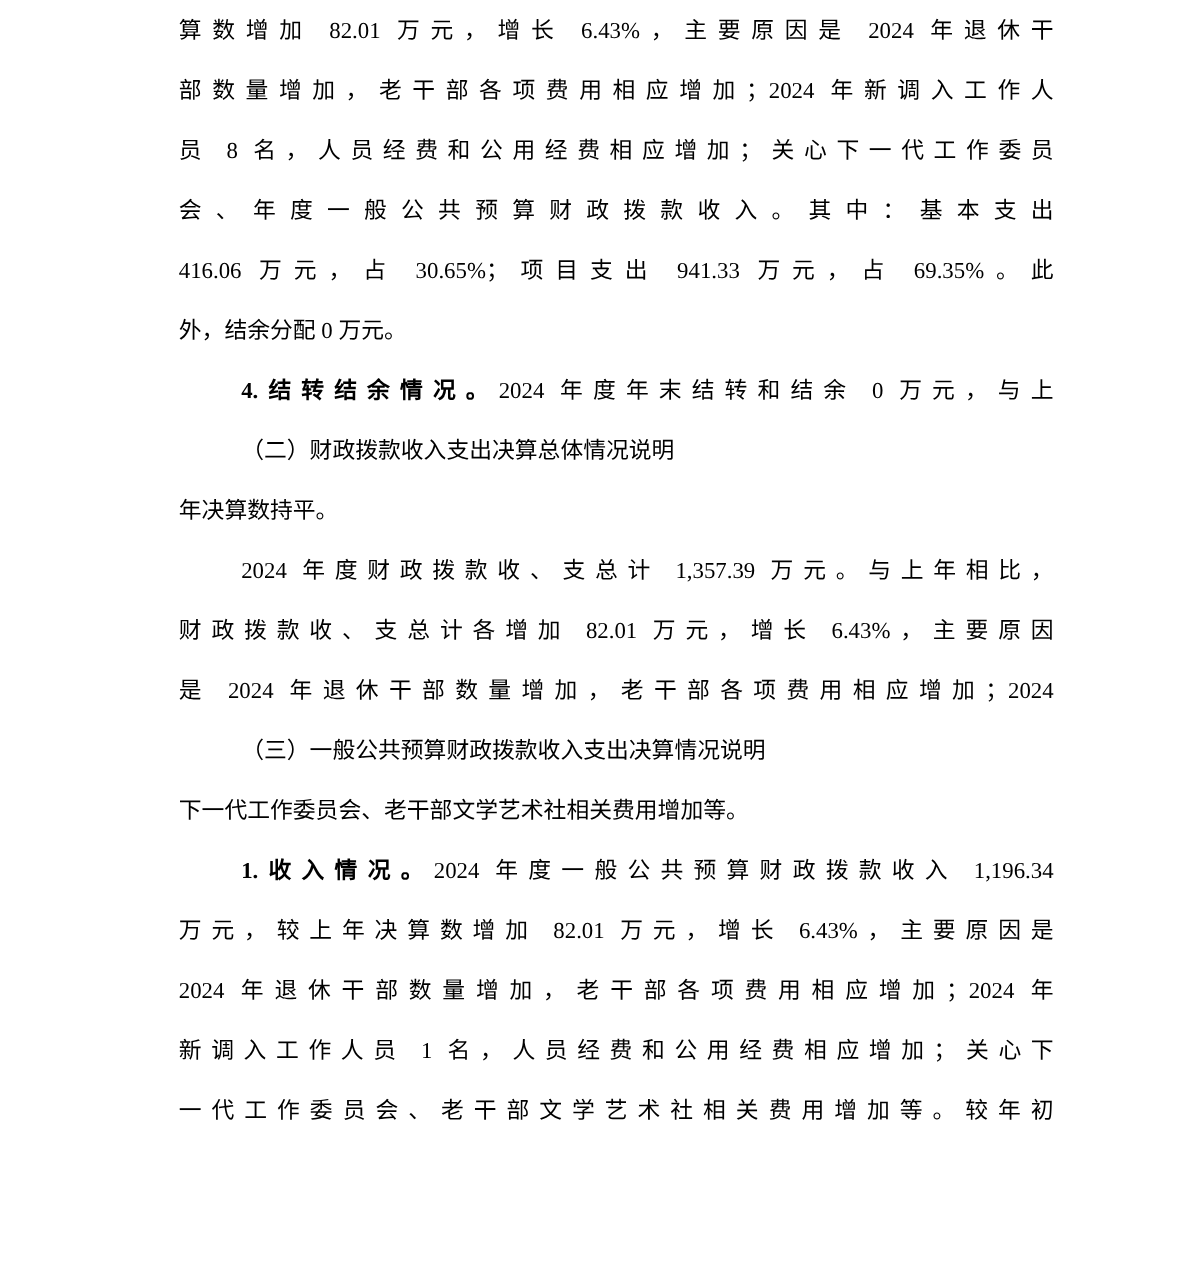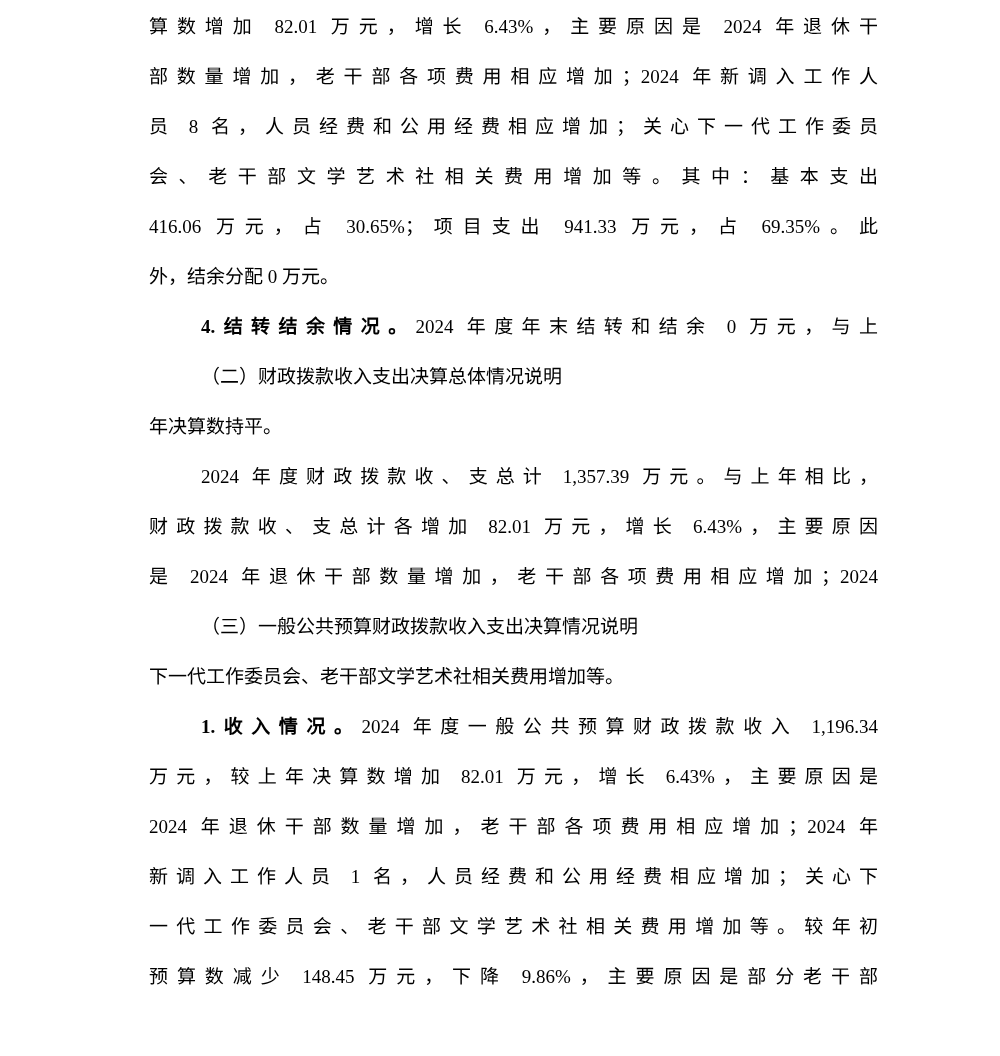--- a/index.html
+++ b/index.html
@@ -53,37 +53,36 @@
 </style>
 </head>
 <body>
 
 <div class="page">
   <div class="textblock">
 
     <div class="line j">算数增加 82.01 万元，增长 6.43%，主要原因是 2024 年退休干</div>
     <div class="line j">部数量增加，老干部各项费用相应增加；2024 年新调入工作人</div>
     <div class="line j">员 8 名，人员经费和公用经费相应增加；关心下一代工作委员</div>
-    <div class="line j">会、老干部文学艺术社相关费用增加等。其中：基本支出</div>
+    <div class="line j">会、年度一般公共预算财政拨款收入。其中：基本支出</div>
     <div class="line j">416.06 万元，占 30.65%；项目支出 941.33 万元，占 69.35%。此</div>
     <div class="line l">外，结余分配 0 万元。</div>
 
     <div class="line j indent"><span class="bold-lead">4.结转结余情况。</span><span>2024 年度年末结转和结余 0 万元，与上</span></div>
     <div class="line l indent heading">（二）财政拨款收入支出决算总体情况说明</div>
 
     <div class="line l">年决算数持平。</div>
 
     <div class="line j indent">2024 年度财政拨款收、支总计 1,357.39 万元。与上年相比，</div>
     <div class="line j">财政拨款收、支总计各增加 82.01 万元，增长 6.43%，主要原因</div>
     <div class="line j">是 2024 年退休干部数量增加，老干部各项费用相应增加；2024</div>
     <div class="line l indent heading">（三）一般公共预算财政拨款收入支出决算情况说明</div>
 
     <div class="line l">下一代工作委员会、老干部文学艺术社相关费用增加等。</div>
 
     <div class="line j indent"><span class="bold-lead">1.收入情况。</span><span>2024 年度一般公共预算财政拨款收入 1,196.34</span></div>
     <div class="line j">万元，较上年决算数增加 82.01 万元，增长 6.43%，主要原因是</div>
     <div class="line j">2024 年退休干部数量增加，老干部各项费用相应增加；2024 年</div>
     <div class="line j">新调入工作人员 1 名，人员经费和公用经费相应增加；关心下</div>
     <div class="line j">一代工作委员会、老干部文学艺术社相关费用增加等。较年初</div>
-    <div class="line j">预算数减少 148.45 万元，下降 9.86%，主要原因是部分老干部</div>
 
   </div>
 </div>
 
 </body></html>

